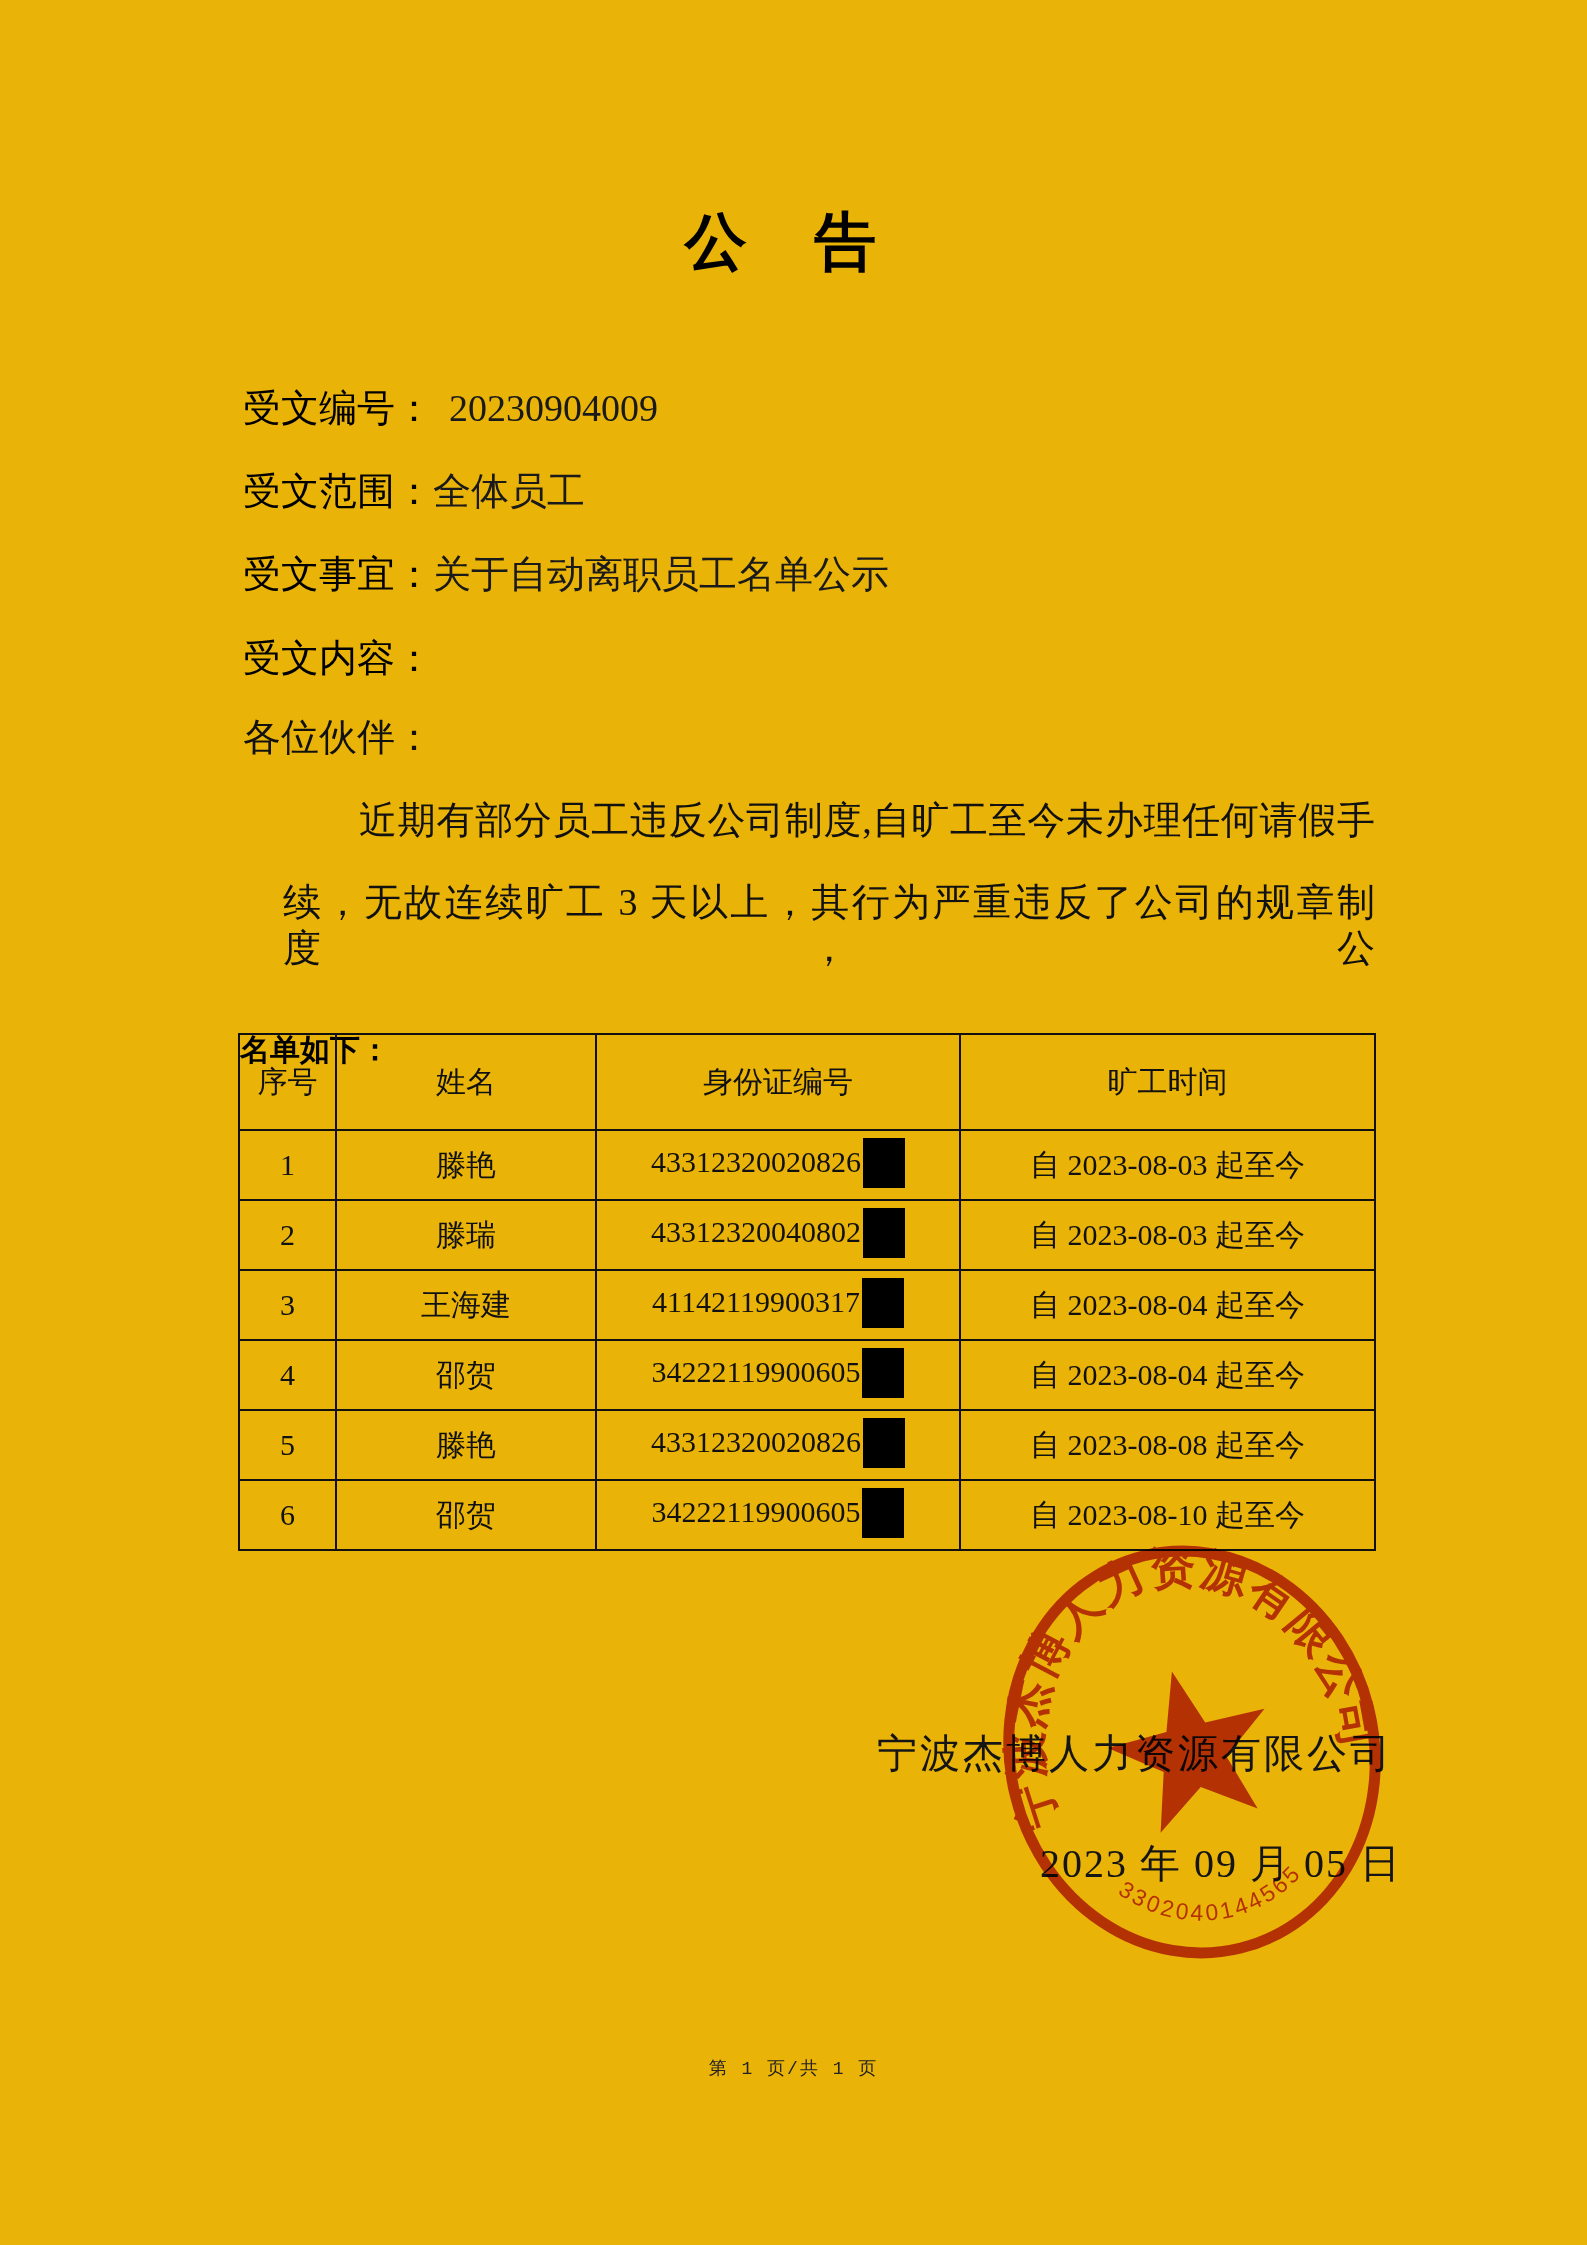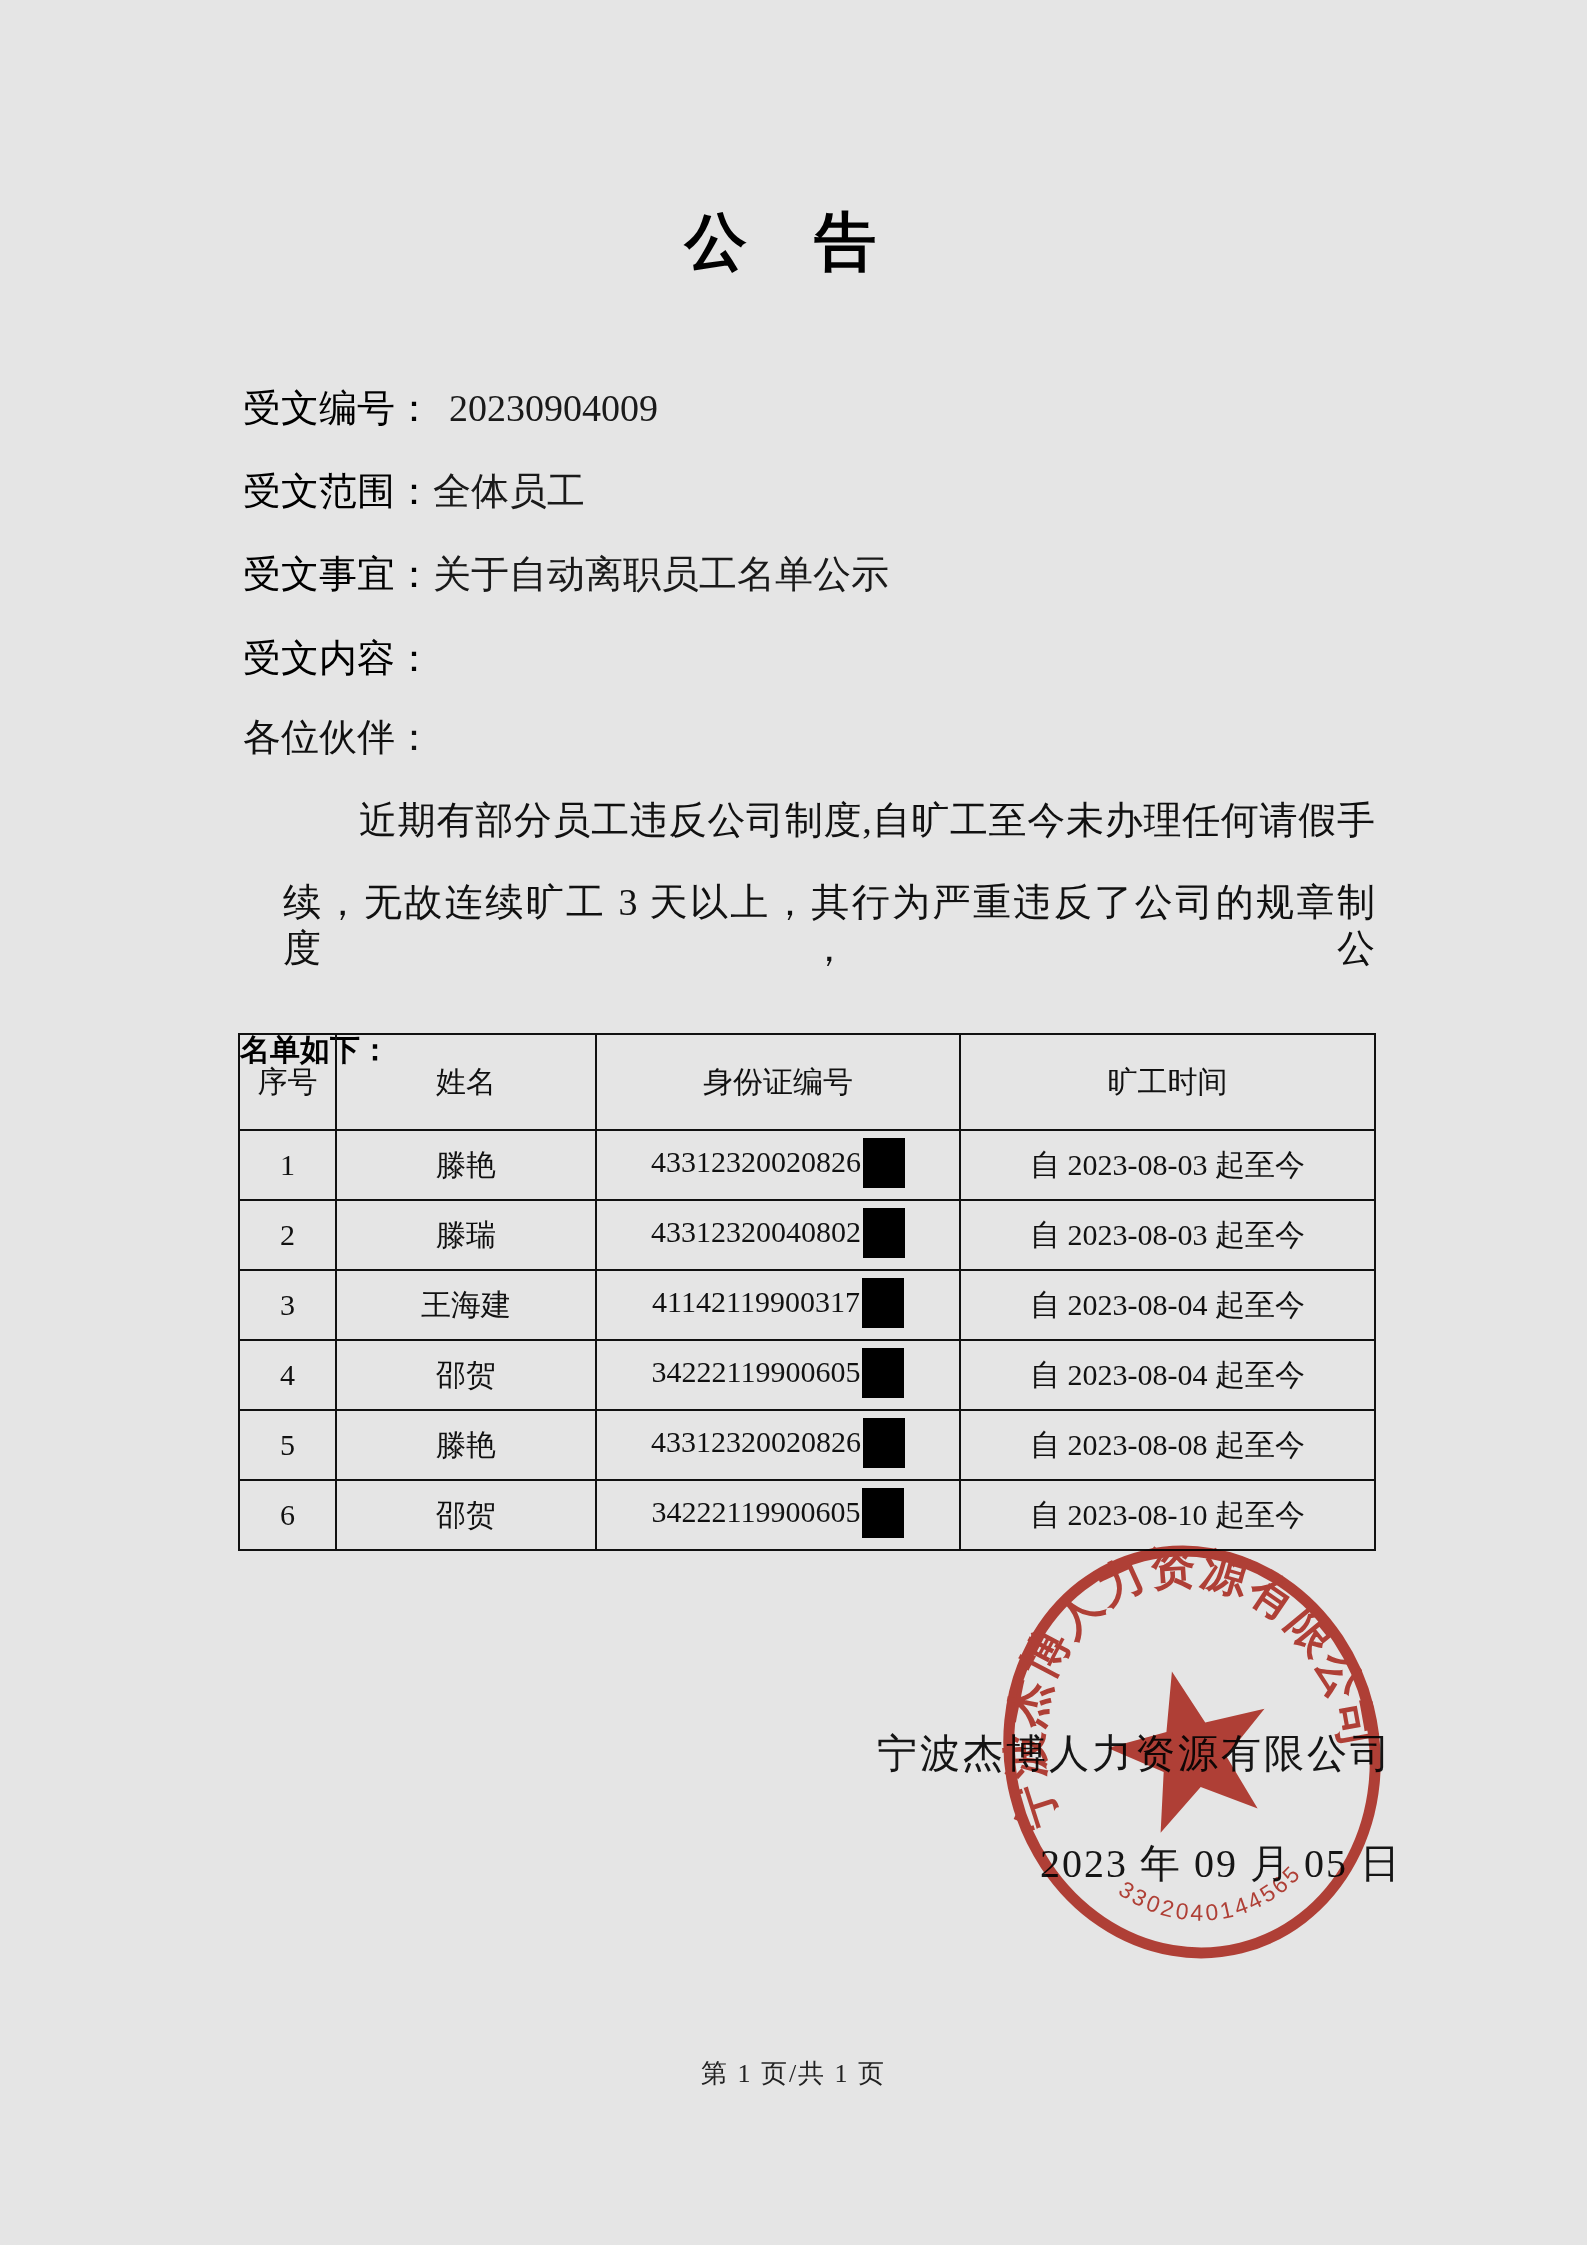--- a/index.html
+++ b/index.html
@@ -1,19 +1,19 @@
 <!DOCTYPE html>
 <html><head>
 <meta charset="utf-8">
 <style>
   html,body{margin:0;padding:0;background:#ffffff;}
   .page{
     position:relative;
     width:1587px;height:2245px;
-    background:#e5e5e5;
+    background:#eab308;
     font-family:"Liberation Serif","DejaVu Serif",serif;
     color:#111;
     overflow:hidden;
   }
   .title{
     position:absolute;top:200px;left:0;width:100%;
     text-align:center;
     font-size:62px;font-weight:bold;color:#000;
     letter-spacing:26px;
     margin:0;
@@ -62,21 +62,21 @@
     position:absolute;left:1040px;top:1836px;
     font-size:40px;letter-spacing:2px;color:#151515;white-space:nowrap;
   }
   .stamp{
     position:absolute;left:992px;top:1532px;
     width:400px;height:440px;
     mix-blend-mode:multiply;opacity:.9;
   }
   .footer{
     position:absolute;left:0;top:2056px;width:100%;
-    text-align:center;font-size:26px;color:#222;letter-spacing:2px;
+    text-align:center;font-size:18px;color:#222;letter-spacing:2px;font-family:Liberation Mono, monospace;
   }
 </style>
 </head>
 <body>
 
 <div class="page">
 
   <h1 class="title">公 告</h1>
 
   <div class="meta-line" style="top:383px">

